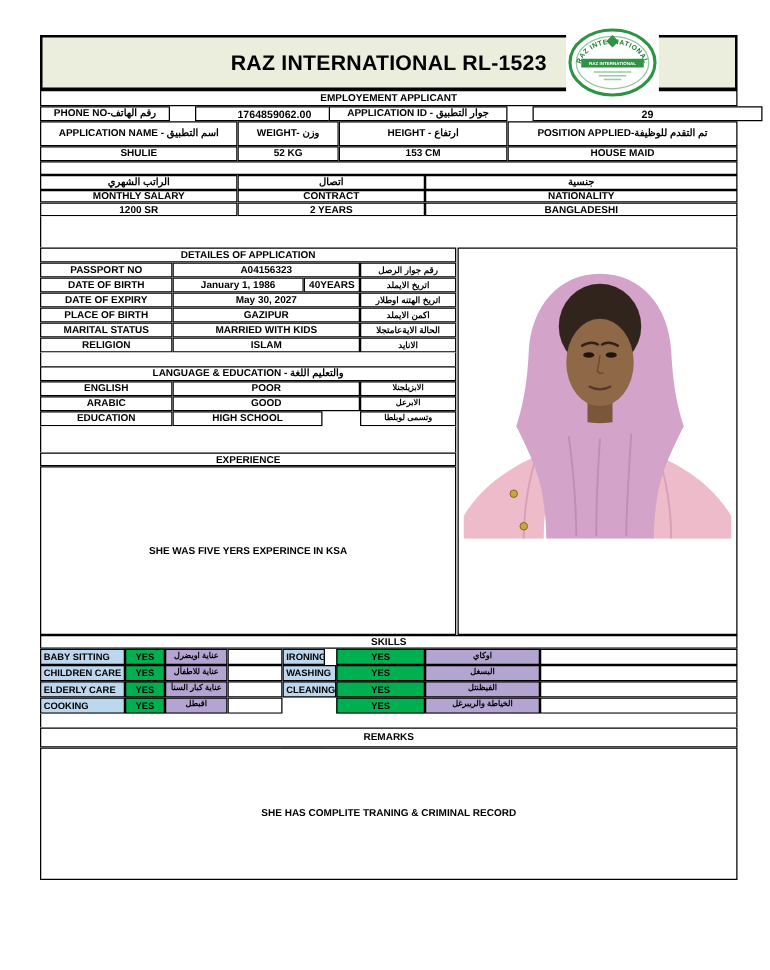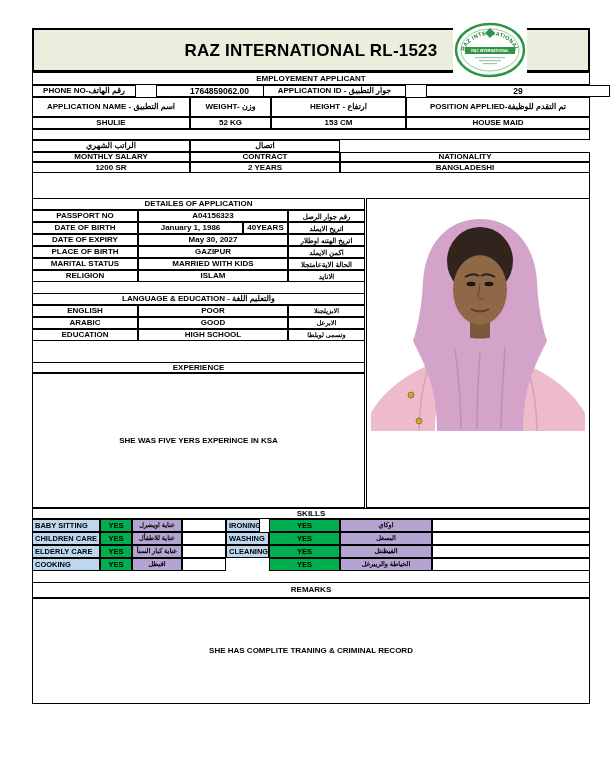--- a/index.html
+++ b/index.html
@@ -62,20 +62,21 @@
 
   <div class="c" style="left:32px;top:117px;width:158px;height:12px">SHULIE</div>
   <div class="c" style="left:190px;top:117px;width:81px;height:12px">52 KG</div>
   <div class="c" style="left:271px;top:117px;width:135px;height:12px">153 CM</div>
   <div class="c" style="left:406px;top:117px;width:184px;height:12px">HOUSE MAID</div>
 
   <div class="c" style="left:32px;top:129px;width:558px;height:11px"></div>
 
   <div class="c" style="left:32px;top:140px;width:158px;height:12px">الراتب الشهري</div>
   <div class="c" style="left:190px;top:140px;width:150px;height:12px">اتصال</div>
+  <div class="c" style="left:340px;top:140px;width:250px;height:12px">جنسية</div>
   <div class="c" style="left:32px;top:152px;width:158px;height:10px">MONTHLY SALARY</div>
   <div class="c" style="left:190px;top:152px;width:150px;height:10px">CONTRACT</div>
   <div class="c" style="left:340px;top:152px;width:250px;height:10px">NATIONALITY</div>
   <div class="c" style="left:32px;top:162px;width:158px;height:11px">1200 SR</div>
   <div class="c" style="left:190px;top:162px;width:150px;height:11px">2 YEARS</div>
   <div class="c" style="left:340px;top:162px;width:250px;height:11px">BANGLADESHI</div>
 
   <div class="gap" style="left:32px;top:173px;width:558px;height:25px"></div>
 
   <div class="c" style="left:32px;top:198px;width:333px;height:12px">DETAILES OF APPLICATION</div>
@@ -111,21 +112,21 @@
 
   <div class="c" style="left:32px;top:305px;width:106px;height:12px">ENGLISH</div>
   <div class="c" style="left:138px;top:305px;width:150px;height:12px">POOR</div>
   <div class="c fs65" style="left:288px;top:305px;width:77px;height:12px">الابزيلجنلا</div>
 
   <div class="c" style="left:32px;top:317px;width:106px;height:12px">ARABIC</div>
   <div class="c" style="left:138px;top:317px;width:150px;height:12px">GOOD</div>
   <div class="c fs65" style="left:288px;top:317px;width:77px;height:12px">الابرعل</div>
 
   <div class="c" style="left:32px;top:329px;width:106px;height:12px">EDUCATION</div>
-  <div class="c" style="left:138px;top:329px;width:150px;height:12px">HIGH SCHOOL</div>
+  <div class="c" style="left:138px;top:329px;width:120px;height:12px">HIGH SCHOOL</div>
   <div class="c fs65" style="left:288px;top:329px;width:77px;height:12px">وتسمى لوبلطا</div>
 
   <div class="gap" style="left:32px;top:341px;width:333px;height:21px"></div>
 
   <div class="c" style="left:32px;top:362px;width:333px;height:11px">EXPERIENCE</div>
   <div class="c" style="left:32px;top:373px;width:333px;height:135px">SHE WAS FIVE YERS EXPERINCE IN KSA</div>
 
   <div class="c" style="left:366px;top:198px;width:224px;height:310px;align-items:flex-start;justify-content:flex-start">
     <svg width="222" height="232" viewBox="0 0 222 232">
       <rect width="222" height="232" fill="#ffffff"></rect>

